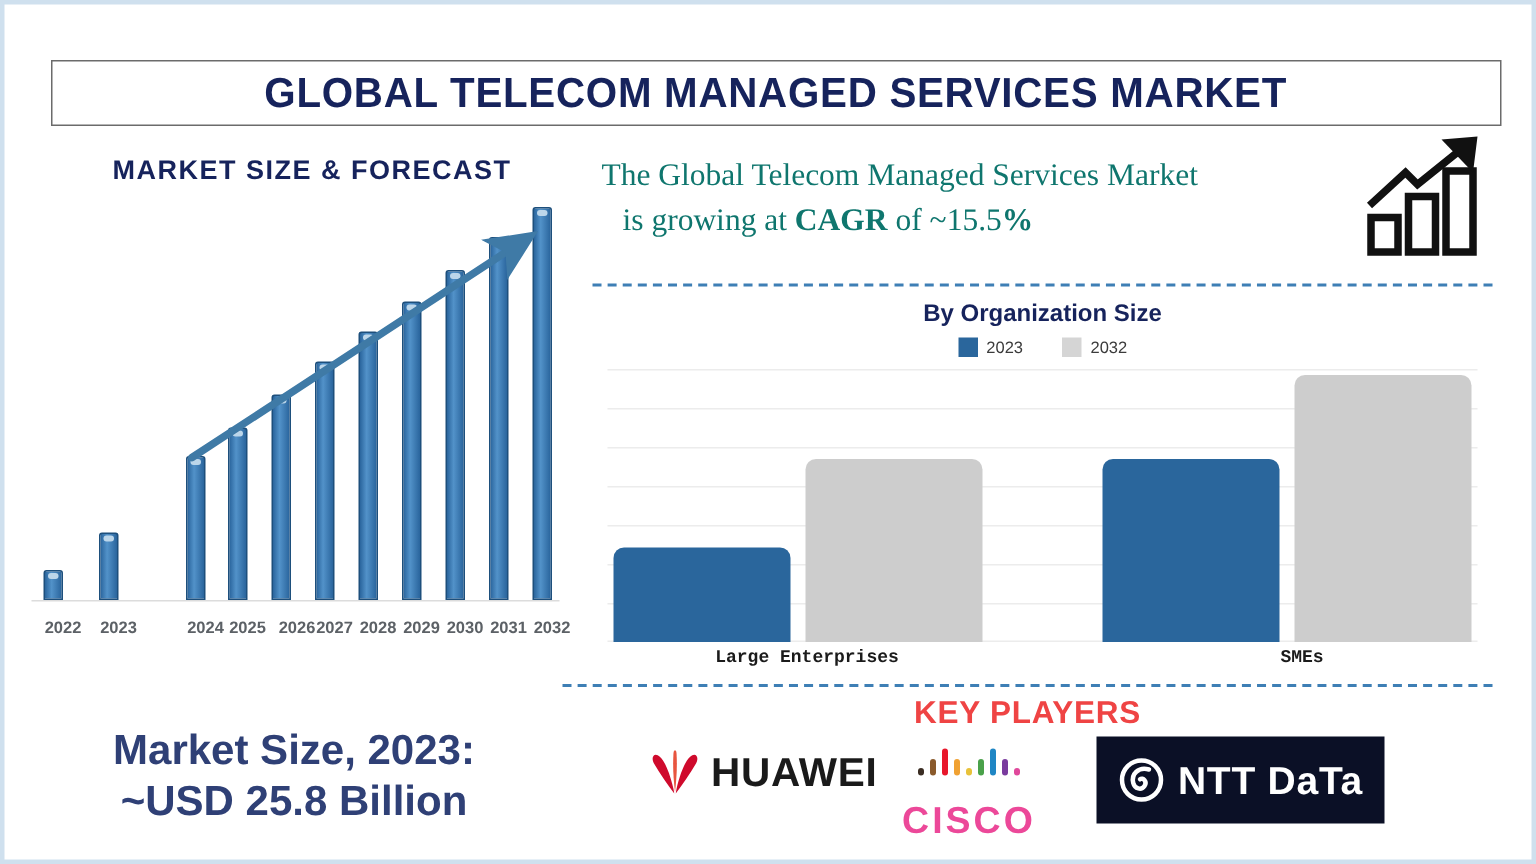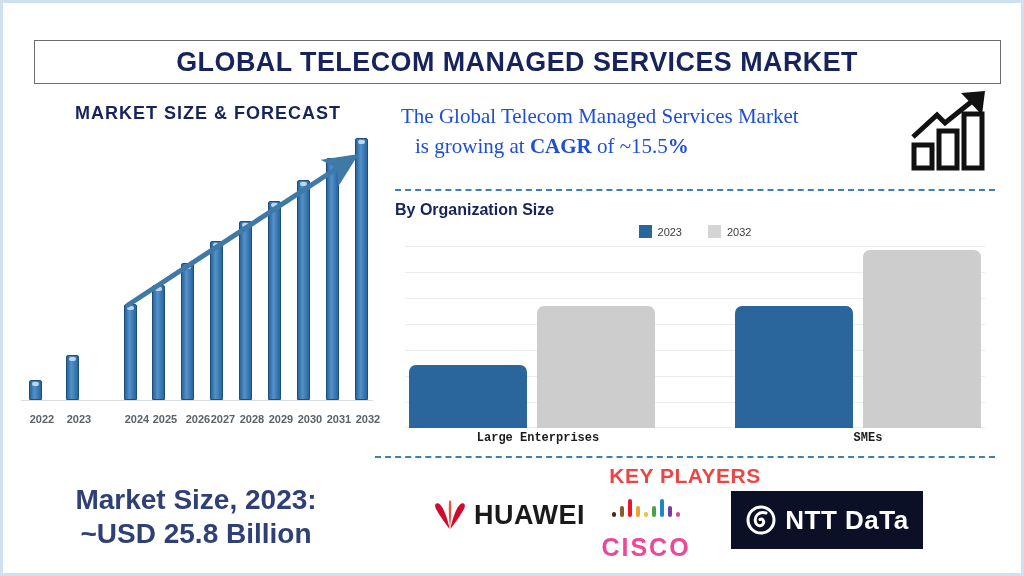--- a/index.html
+++ b/index.html
@@ -84,38 +84,38 @@
     position:absolute; left:18px; top:480px; width:350px;
     text-align:center;
     font-weight:bold; font-size:28px; line-height:34px;
     color:#2f4076;
   }
 
   
   .desc{
     position:absolute; left:398px; top:98px; width:500px;
     font-family:"Liberation Serif", serif;
-    font-size:21px; line-height:30px; color:#1d4ed8;
+    font-size:21px; line-height:30px; color:#0f766e;
   }
   .desc .l2{ padding-left:14px; }
   .desc b{ font-weight:bold; }
   .growth-icon{
     position:absolute; left:908px; top:84px; width:86px; height:84px;
   }
 
   .divider{
     position:absolute; height:0;
     border-top:2px dashed #3e7fb5;
   }
   #divider-top{ left:392px; top:186px; width:600px; }
   #divider-bottom{ left:372px; top:453px; width:620px; }
 
   .org-heading{
     position:absolute; left:392px; top:198px; width:600px;
-    text-align:left;
+    text-align:center;
     font-weight:bold; font-size:16px; color:#16235c;
   }
   .legend{
     position:absolute; left:392px; top:222px; width:600px;
     display:flex; justify-content:center; align-items:center; gap:26px;
   }
   .legend-item{ display:flex; align-items:center; gap:6px; }
   .legend-swatch{ width:13px;height:13px;display:inline-block; }
   .legend-text{ font-size:11px; color:#3b3b3b; }
 

